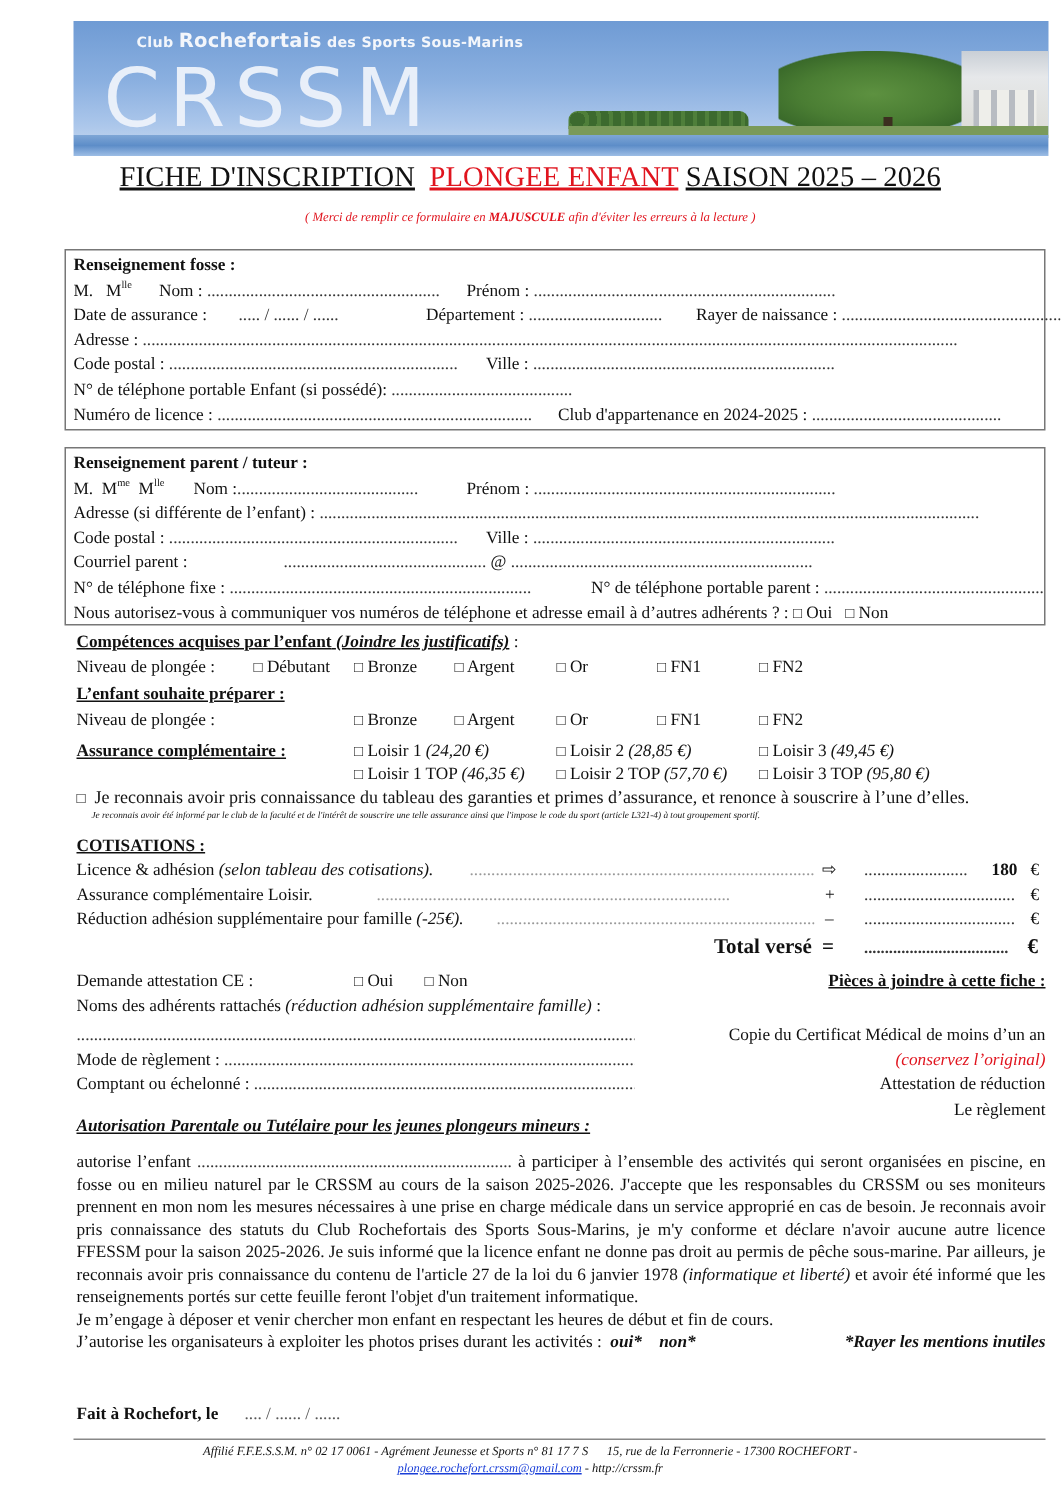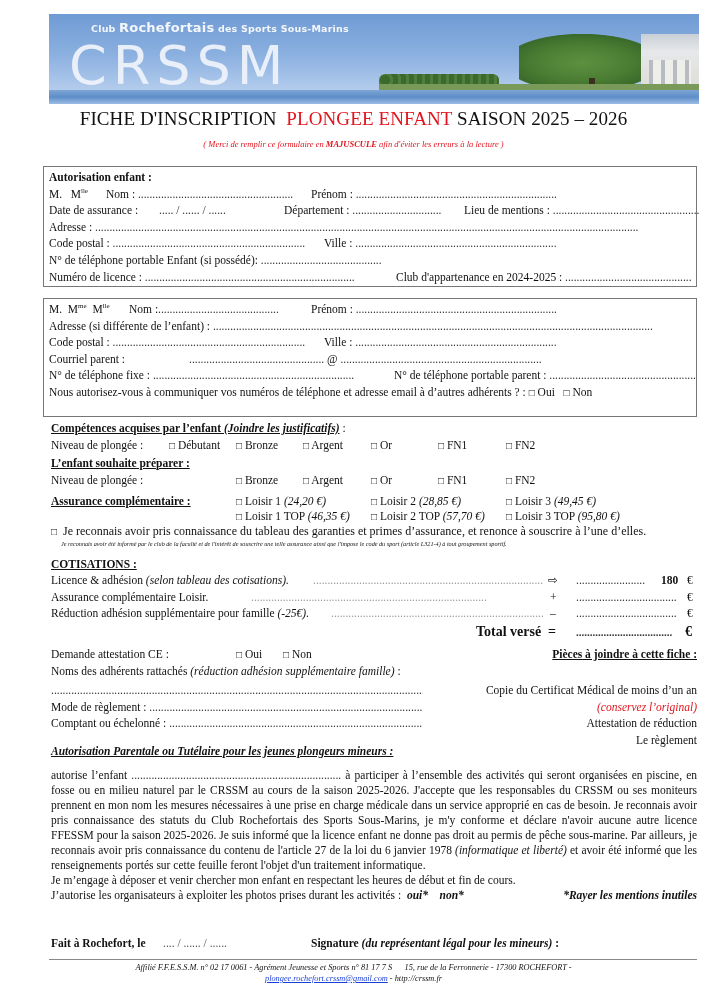--- a/index.html
+++ b/index.html
@@ -15,21 +15,21 @@
   .banner .water { position: absolute; left: 0; bottom: 0; width: 100%; height: 14px; background: linear-gradient(180deg, #7ea6d6, #5d8dc8 50%, #9dbde5); }
   .banner .ground { position: absolute; left: 330px; bottom: 12px; width: 320px; height: 8px; background: #7a9a5a; }
   .banner .tree-line { position: absolute; left: 330px; bottom: 18px; width: 120px; height: 12px; background: repeating-radial-gradient(circle at 6px 6px, #3c6a2e 0 5px, #4f7f3a 5px 8px); border-radius: 6px 6px 0 0; }
   .banner .tree { position: absolute; left: 470px; bottom: 18px; width: 140px; height: 52px; background: radial-gradient(ellipse at 45% 55%, #5d9140 0%, #4a7d33 45%, #3a6a2a 70%, transparent 72%); }
   .banner .trunk { position: absolute; left: 540px; bottom: 12px; width: 6px; height: 14px; background: #3b2f20; }
   .banner .chateau { position: absolute; right: 0; bottom: 12px; width: 58px; height: 58px; background: linear-gradient(180deg, #c9cfd6 0%, #e6e8ea 30%, #dcdcd6 100%); }
   .banner .chateau::after { content: ""; position: absolute; left: 8px; top: 26px; width: 42px; height: 24px; background: repeating-linear-gradient(90deg, #b8bcc2 0 4px, #eeeeea 4px 12px); }
 
   
   .title { position: absolute; left: 0; top: 108px; width: 707px; text-align: center; font-size: 19px; font-weight: normal; letter-spacing: 0.1px; }
-  .title span { text-decoration-thickness: 2px; }
+  .title span { text-decoration: underline; text-decoration-thickness: 2px; }
   .title .red { color: #e0141e; text-decoration-color: #e0141e; }
   .subtitle { position: absolute; left: 0; top: 139px; width: 707px; text-align: center; font-size: 8.5px; font-style: italic; color: #e0141e; }
   .subtitle b { font-weight: bold; margin-top: 47px; }
 
   
   .box { position: absolute; left: 43px; width: 654px; border: 1px solid #777; padding: 2px 5px; }
   .box1 { top: 166px; height: 121px; }
   .box2 { top: 298px; height: 119px; }
   .row { height: 16.6px; line-height: 16.6px; white-space: nowrap; position: relative; }
   .bold { font-weight: bold; }
@@ -71,46 +71,47 @@
 <div class="title">
   <span>FICHE  D'INSCRIPTION</span>&nbsp;
   <span class="red">PLONGEE ENFANT</span>
   <span>SAISON  2025 – 2026</span>
 </div>
 <div class="subtitle">
   <span>( Merci de remplir ce formulaire en </span><b>MAJUSCULE</b><span> afin d'éviter les erreurs à la lecture )</span>
 </div>
 
 <div class="box box1">
-  <div class="row bold">Autorisation enfant :</div>
+  <div class="row bold">Renseignement fosse :</div>
   <div class="row">
     <span>M.</span>&nbsp;&nbsp;
     <span><span>M</span><sup>lle</sup></span>
     <span class="abs" style="left:57px"><span>Nom :</span> <span class="dots">......................................................</span></span>
     <span class="abs" style="left:262px"><span>Prénom :</span> <span class="dots">......................................................................</span></span>
   </div>
   <div class="row">
     <span>Date de assurance :</span>
     <span class="abs dots" style="left:110px">..... / ...... / ......</span>
     <span class="abs" style="left:235px"><span>Département :</span> <span class="dots">...............................</span></span>
-    <span class="abs" style="left:415px"><span>Lieu de mentions :</span> <span class="dots">...................................................</span></span>
+    <span class="abs" style="left:415px"><span>Rayer de naissance :</span> <span class="dots">...................................................</span></span>
   </div>
   <div class="row" style="overflow:hidden"><span>Adresse :</span> <span class="dots">.............................................................................................................................................................................................</span></div>
   <div class="row">
     <span><span>Code postal :</span> <span class="dots">...................................................................</span></span>
     <span class="abs" style="left:275px"><span>Ville :</span> <span class="dots">......................................................................</span></span>
   </div>
   <div class="row"><span>N° de téléphone portable Enfant (si possédé):</span> <span class="dots">..........................................</span></div>
   <div class="row">
     <span><span>Numéro de licence :</span> <span class="dots">.........................................................................</span></span>
-    <span class="abs" style="left:347px"><span>Club d'appartenance en 2024-2025 :</span> <span class="dots">............................................</span></span>
+    <span class="abs" style="left:323px"><span>Club d'appartenance en 2024-2025 :</span> <span class="dots">............................................</span></span>
   </div>
 </div>
 
 <div class="box box2">
+  <div class="row bold">Renseignement parent / tuteur :</div>
   <div class="row">
     <span>M.</span>&nbsp;
     <span><span>M</span><sup>me</sup></span>&nbsp;
     <span><span>M</span><sup>lle</sup></span>
     <span class="abs" style="left:80px"><span>Nom :</span><span class="dots">..........................................</span></span>
     <span class="abs" style="left:262px"><span>Prénom :</span> <span class="dots">......................................................................</span></span>
   </div>
   <div class="row" style="overflow:hidden"><span>Adresse (si différente de l’enfant) :</span> <span class="dots">.........................................................................................................................................................</span></div>
   <div class="row">
     <span><span>Code postal :</span> <span class="dots">...................................................................</span></span>
@@ -246,21 +247,20 @@
     <b class="it">oui*</b>&nbsp;&nbsp;&nbsp;
     <b class="it">non*</b>
     <b class="it abs" style="right:0">*Rayer les mentions inutiles</b>
   </div>
 </div>
 
 <div class="sec" style="top:935px">
   <div class="line">
     <b>Fait à Rochefort, le</b>
     <span class="abs dots" style="left:112px;color:#555">.... / ...... / ......</span>
-    <span class="abs" style="left:260px"><b>Signature</b> <b class="it">(du représentant légal pour les mineurs)</b><b> :</b></span>
   </div>
 </div>
 
 <div class="footer-rule"></div>
 <div class="footer">
   <div style="white-space:pre">Affilié F.F.E.S.S.M. n° 02 17 0061 - Agrément Jeunesse et Sports n° 81 17 7 S      15, rue de la Ferronnerie - 17300 ROCHEFORT -</div>
   <div>
     <span class="link">plongee.rochefort.crssm@gmail.com</span><span> - </span><span>http://crssm.fr</span>
   </div>
 </div>

